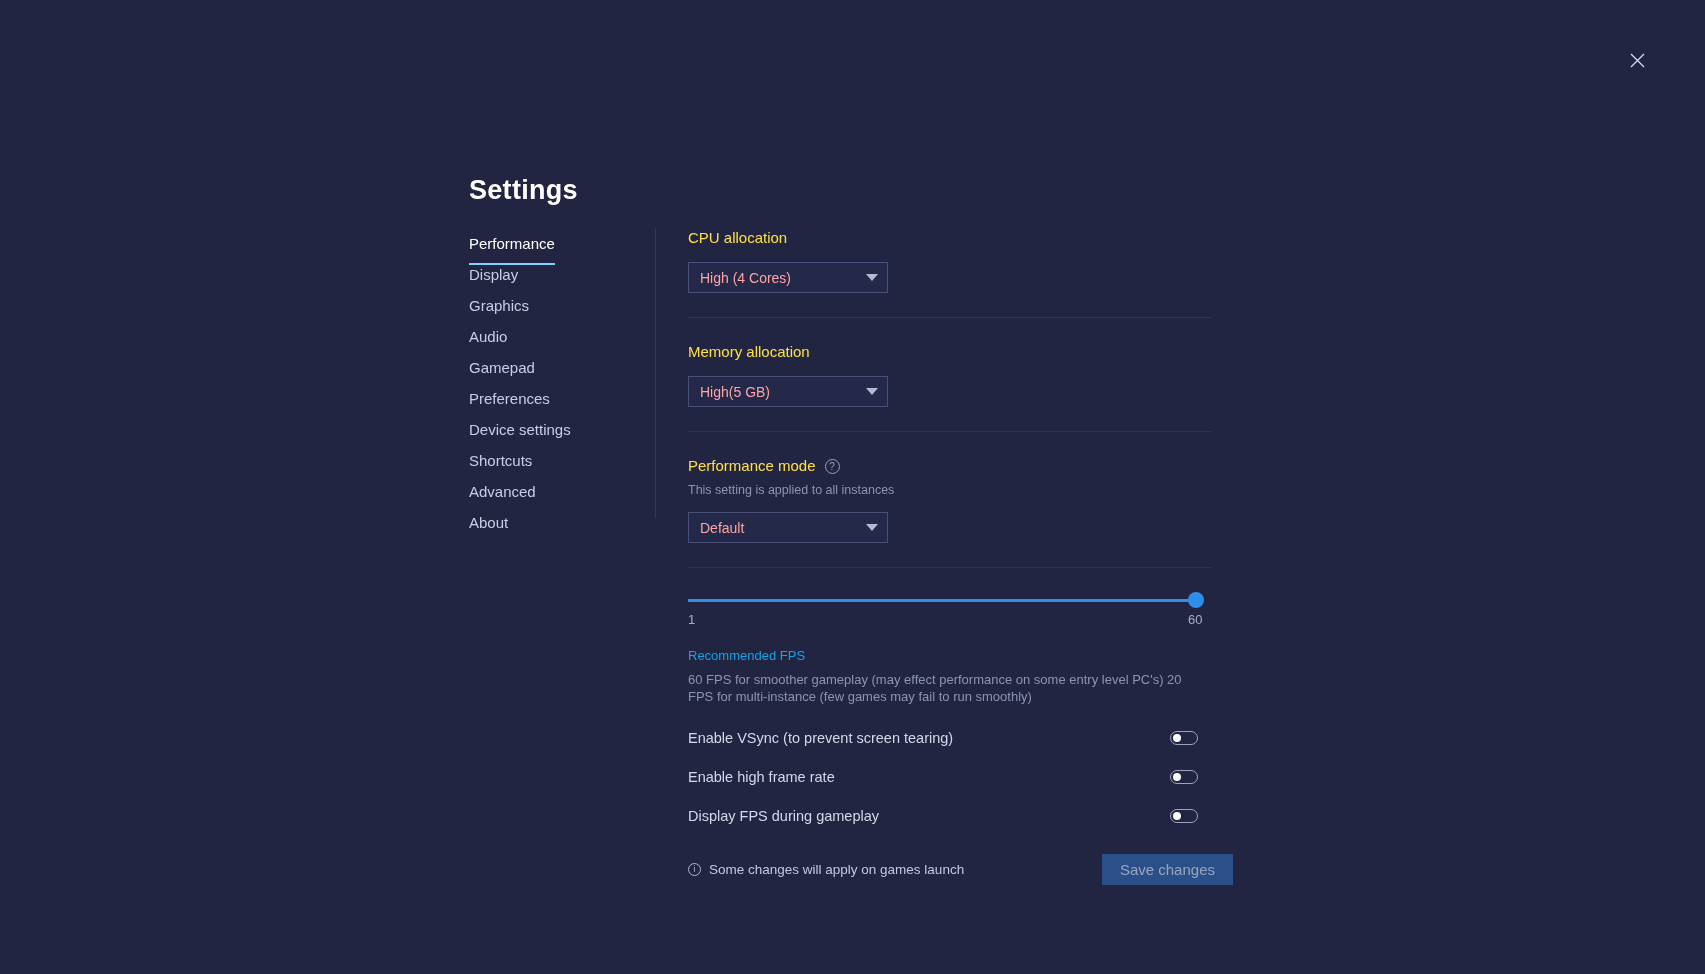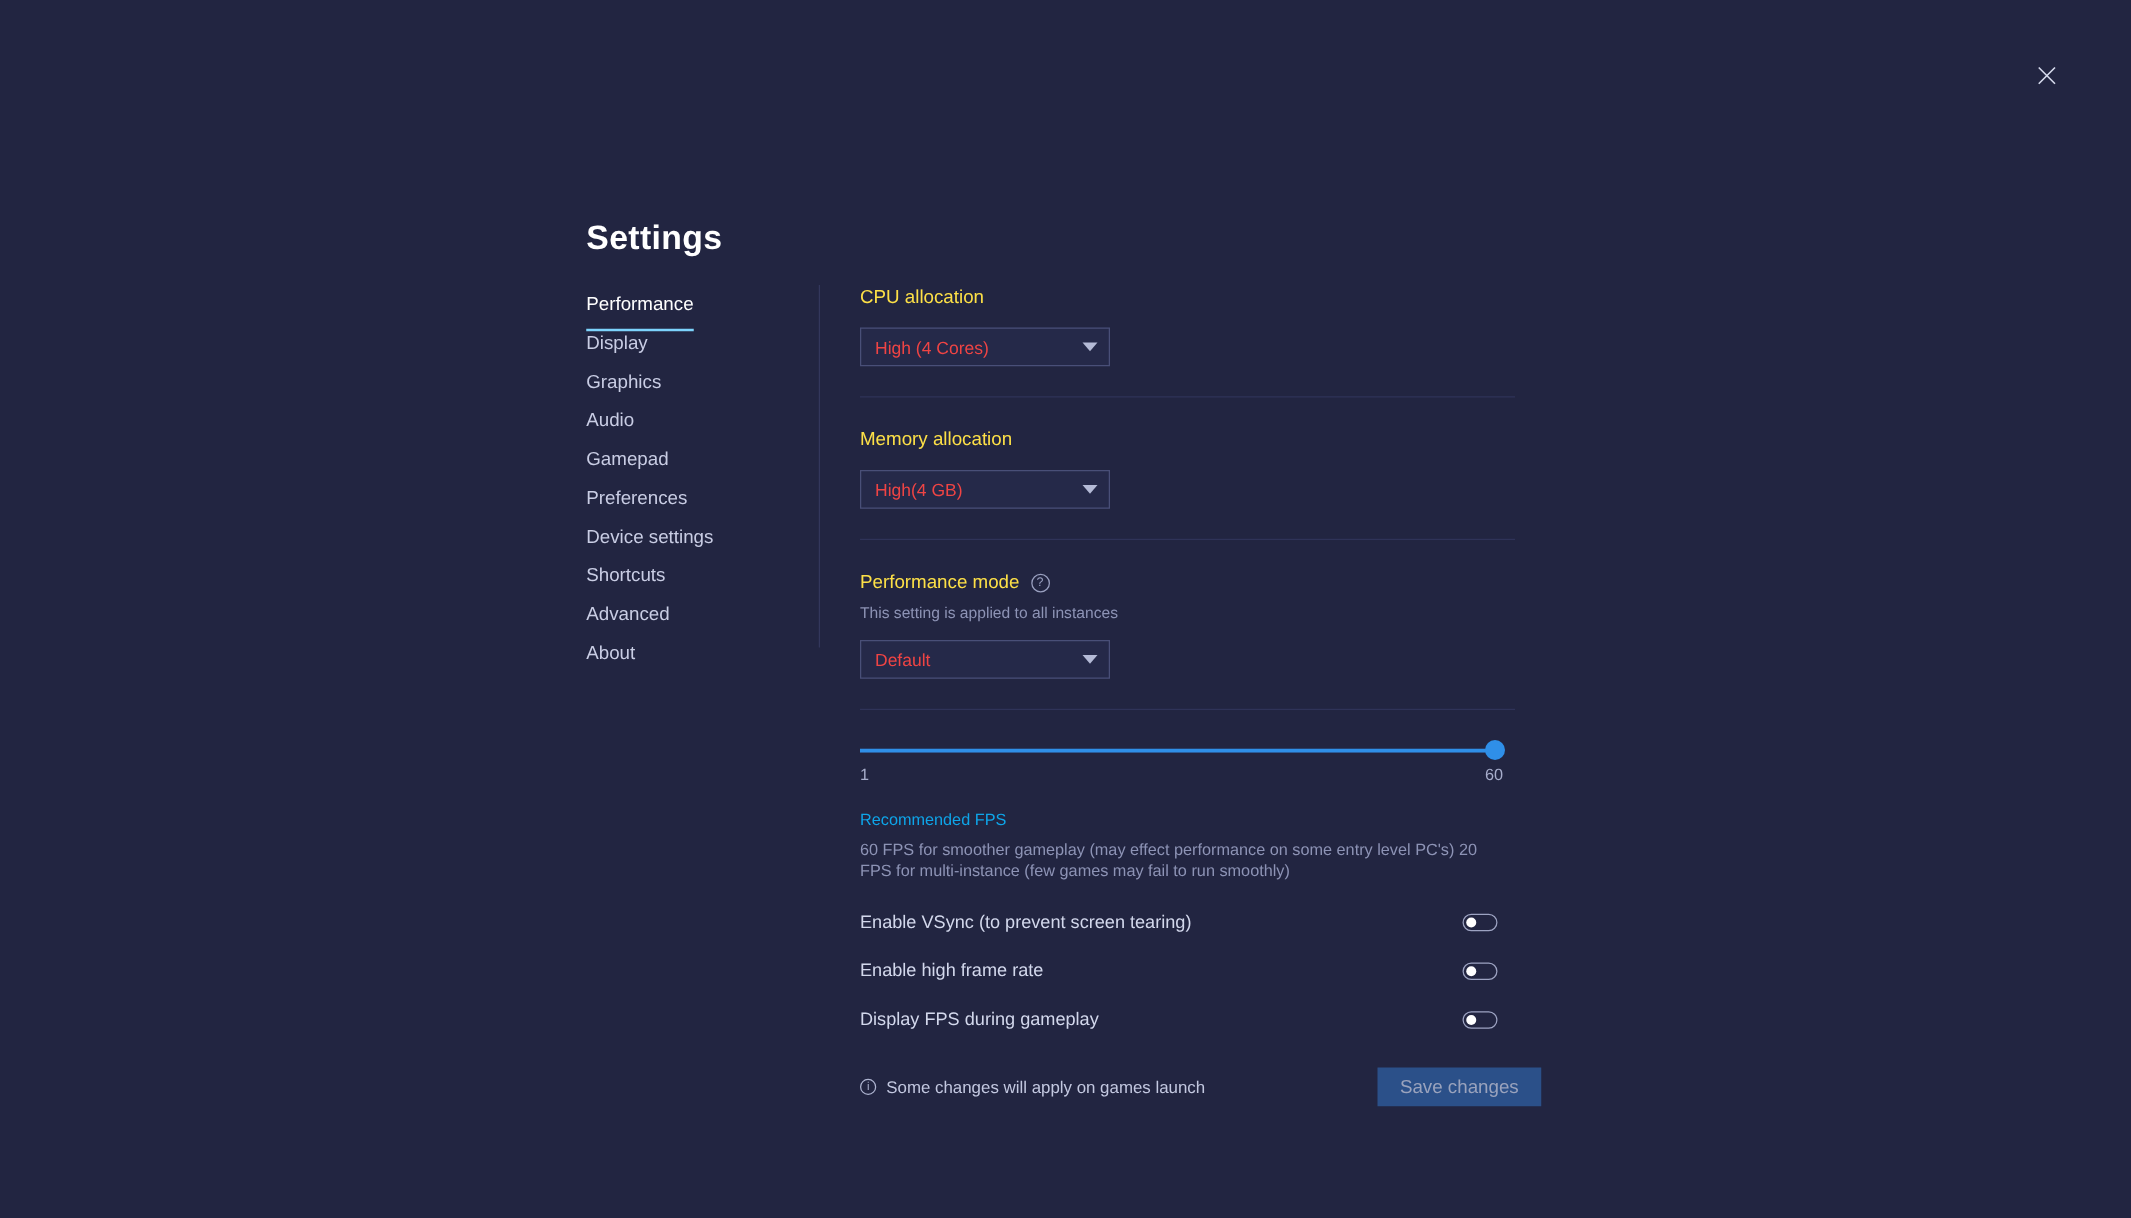--- a/index.html
+++ b/index.html
@@ -116,21 +116,21 @@
     background: #252949;
     border: 1px solid #494f78;
     display: flex;
     align-items: center;
     justify-content: space-between;
     padding: 0 9px 0 11px;
     cursor: pointer;
   }
   .select-value {
     font-size: 14px;
-    color: #ef4444;
+    color: #fca5a5;
   }
   .caret {
     width: 0; height: 0;
     border-left: 6px solid transparent;
     border-right: 6px solid transparent;
     border-top: 7px solid #b4bad6;
   }
   .h-divider {
     height: 1px;
     background: #2f3358;
@@ -325,21 +325,21 @@
         <span class="select-value">High (4 Cores)</span>
         <span class="caret"></span>
       </div>
     </div>
 
     <div class="h-divider"></div>
 
     <div class="section" style="margin-top:24px;">
       <div class="sec-label">Memory allocation</div>
       <div class="select">
-        <span class="select-value">High(4 GB)</span>
+        <span class="select-value">High(5 GB)</span>
         <span class="caret"></span>
       </div>
     </div>
 
     <div class="h-divider"></div>
 
     <div class="section" style="margin-top:24px;">
       <div class="label-row">
         <span class="sec-label">Performance mode</span>
         <span class="help-icon">?</span>

